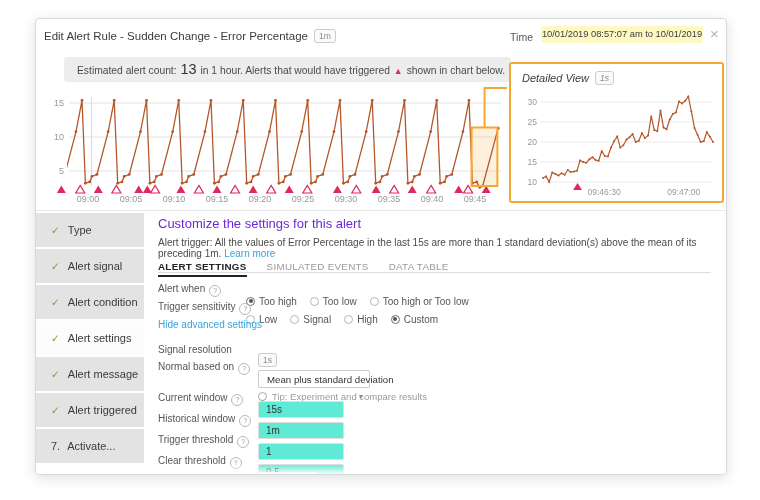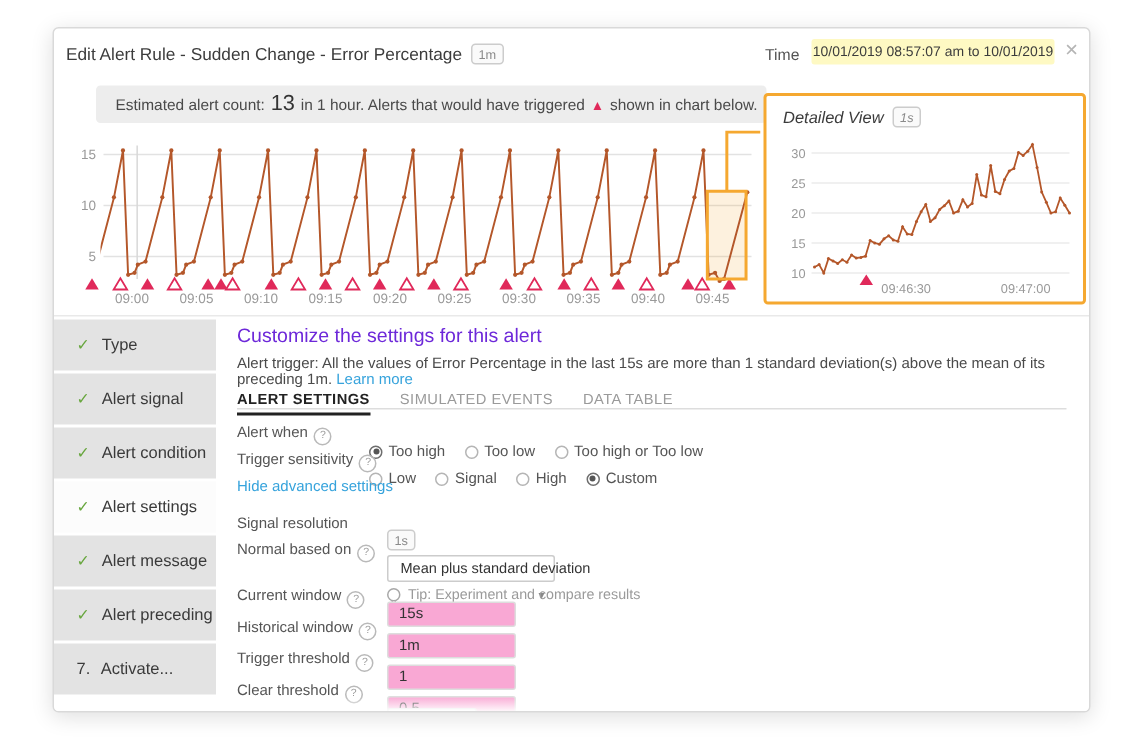--- a/index.html
+++ b/index.html
@@ -48,21 +48,21 @@
   .frow .lbl{position:absolute;left:0;top:3px;}
   .frow .ctl{position:absolute;left:100px;top:0;margin-top:12px;}
   .help{display:inline-block;width:10px;height:10px;border:1px solid #b9b9b9;border-radius:50%;
     font-size:7px;color:#999;text-align:center;line-height:10px;margin-left:4px;vertical-align:-1px;}
   .radio-group{display:flex;gap:13px;align-items:center;height:18px;}
   .radio-opt{display:flex;gap:4px;align-items:center;cursor:pointer;}
   .radio{position:relative;width:9px;height:9px;border:1px solid #b5b5b5;border-radius:50%;background:#fff;box-sizing:border-box;}
   .radio.sel{border-color:#6e6e6e;}
   .radio.sel::after{content:"";position:absolute;left:1.5px;top:1.5px;width:4px;height:4px;border-radius:50%;background:#555;}
   .tinput{width:86px;height:17px;border:1px solid #ddd;border-radius:2px;font-size:10px;color:#333;
-    padding:0 0 0 7px;box-sizing:border-box;background:#f9a8d4;font-family:inherit;}
+    padding:0 0 0 7px;box-sizing:border-box;background:#5eead4;font-family:inherit;}
   .dropdown{display:inline-block;width:112px;height:18px;border:1px solid #ccc;border-radius:2px;background:#fff;
     font-size:9.7px;color:#333;line-height:17px;padding-left:8px;box-sizing:border-box;cursor:pointer;}
   .dropdown .caret{float:right;margin-right:6px;color:#888;font-size:8px;}
   .tip{font-size:9.5px;color:#9a9a9a;display:flex;align-items:center;gap:5px;}
   .bulb{position:relative;width:7px;height:7px;border:1px solid #a8a8a8;border-radius:50%;display:inline-block;}
   .bulb::after{content:"";position:absolute;left:2px;top:7px;width:1px;height:2px;border-left:1px solid #a8a8a8;border-right:1px solid #a8a8a8;}
   .partial-input{position:absolute;left:222px;top:453px;width:58px;height:10px;background:#fff;border:1px solid #e0e0e0;border-radius:2px;}
 </style>
 </head>
 <body>
@@ -287,21 +287,21 @@
   </div>
 
   <div class="divider"></div>
 
   <div class="sidebar" id="sidebar">
       <div class="side-item"><span class="chk">✓</span><span>Type</span></div>
       <div class="side-item"><span class="chk">✓</span><span>Alert signal</span></div>
       <div class="side-item"><span class="chk">✓</span><span>Alert condition</span></div>
       <div class="side-item active"><span class="chk">✓</span><span>Alert settings</span></div>
       <div class="side-item"><span class="chk">✓</span><span>Alert message</span></div>
-      <div class="side-item"><span class="chk">✓</span><span>Alert preceding</span></div>
+      <div class="side-item"><span class="chk">✓</span><span>Alert triggered</span></div>
       <div class="side-item"><span class="pfx">7.</span><span>Activate...</span></div>
     </div>
 
   <div class="content-head">Customize the settings for this alert</div>
   <div class="content-desc">
     <span>Alert trigger: All the values of Error Percentage in the last 15s are more than 1 standard deviation(s) above the mean of its preceding 1m.</span>
     <a class="link">Learn more</a>
   </div>
   <div class="tabs" id="tabs"><span class="tab active">ALERT SETTINGS</span><span class="tab">SIMULATED EVENTS</span><span class="tab">DATA TABLE</span></div>
 

